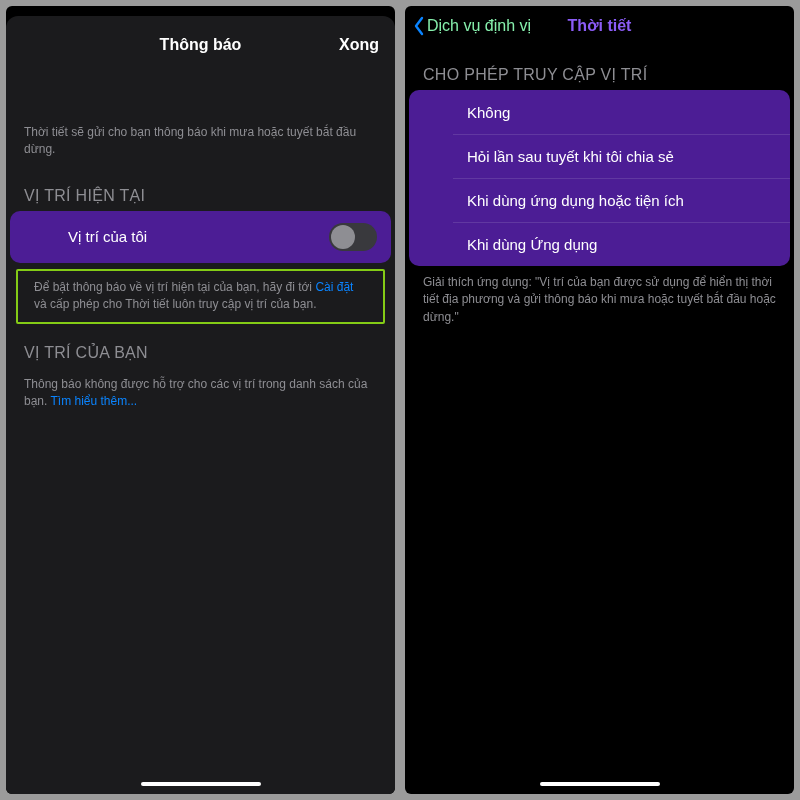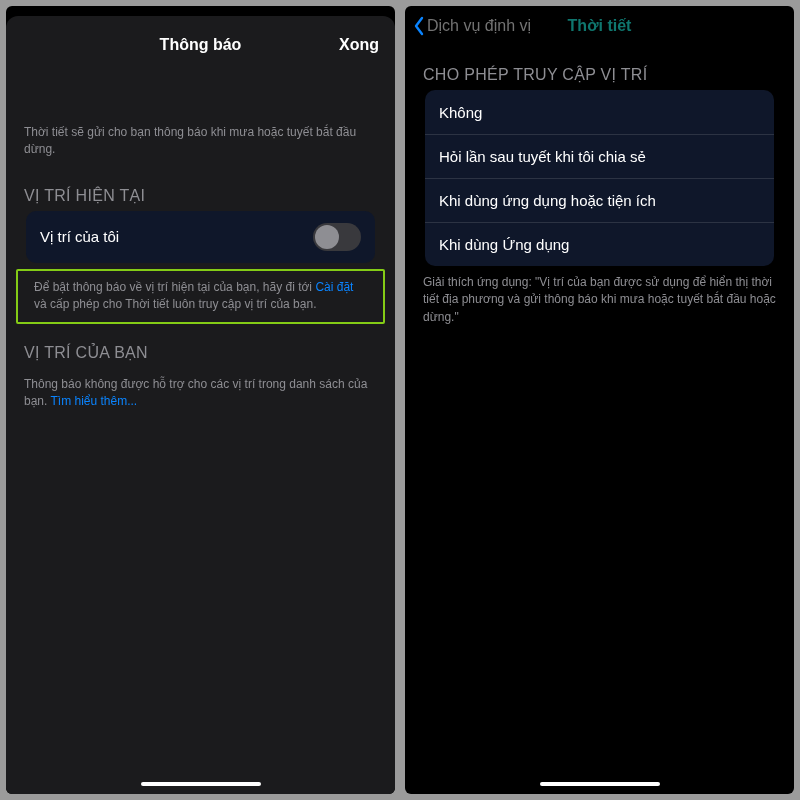--- a/index.html
+++ b/index.html
@@ -55,54 +55,55 @@
     display: flex;
     align-items: center;
     height: 40px;
     padding: 0 8px;
     position: relative;
     color: #fff;
   }
   .nav-back {
     display: flex;
     align-items: center;
-    color: #737373;
+    color: #86efac;
     font-size: 16px;
   }
   .nav-back svg { margin-right: 2px; }
   .nav-title {
     position: absolute;
     left: 50%;
     transform: translateX(-50%);
     font-size: 16px;
     font-weight: 600;
-    color: #0f766e;
+    color: #8b5cf6;
   }
   .content {
     padding: 0 0px;
     overflow-y: auto;
   }
   .desc {
     color: #8e8e93;
     font-size: 12px;
     line-height: 1.45;
     padding: 14px 18px 8px 18px;
   }
   .section-header {
     color: #8e8e93;
     font-size: 16px;
     padding: 20px 18px 6px 18px;
     text-transform: none;
     letter-spacing: 0.3px;
   }
   .cell-group {
-    background: #0f172a;
+    background: #4c1d95;
     border-radius: 10px;
-    margin: 0 20px;
+    margin: 0 4px;
     overflow: hidden;
+    padding-left: 44px;
   }
   .cell {
     display: flex;
     align-items: center;
     justify-content: space-between;
     padding: 12px 14px;
     min-height: 44px;
     color: #fff;
     font-size: 15px;
   }

